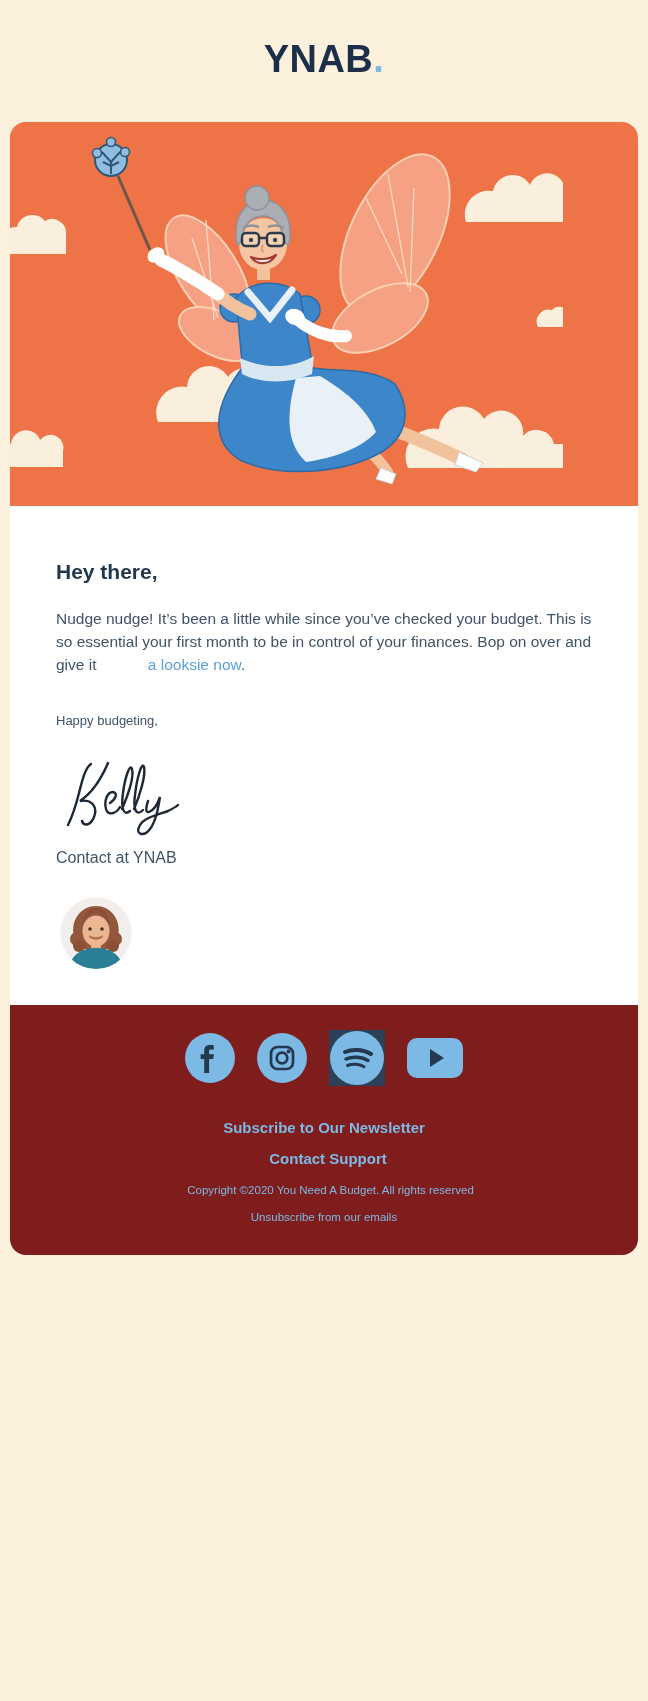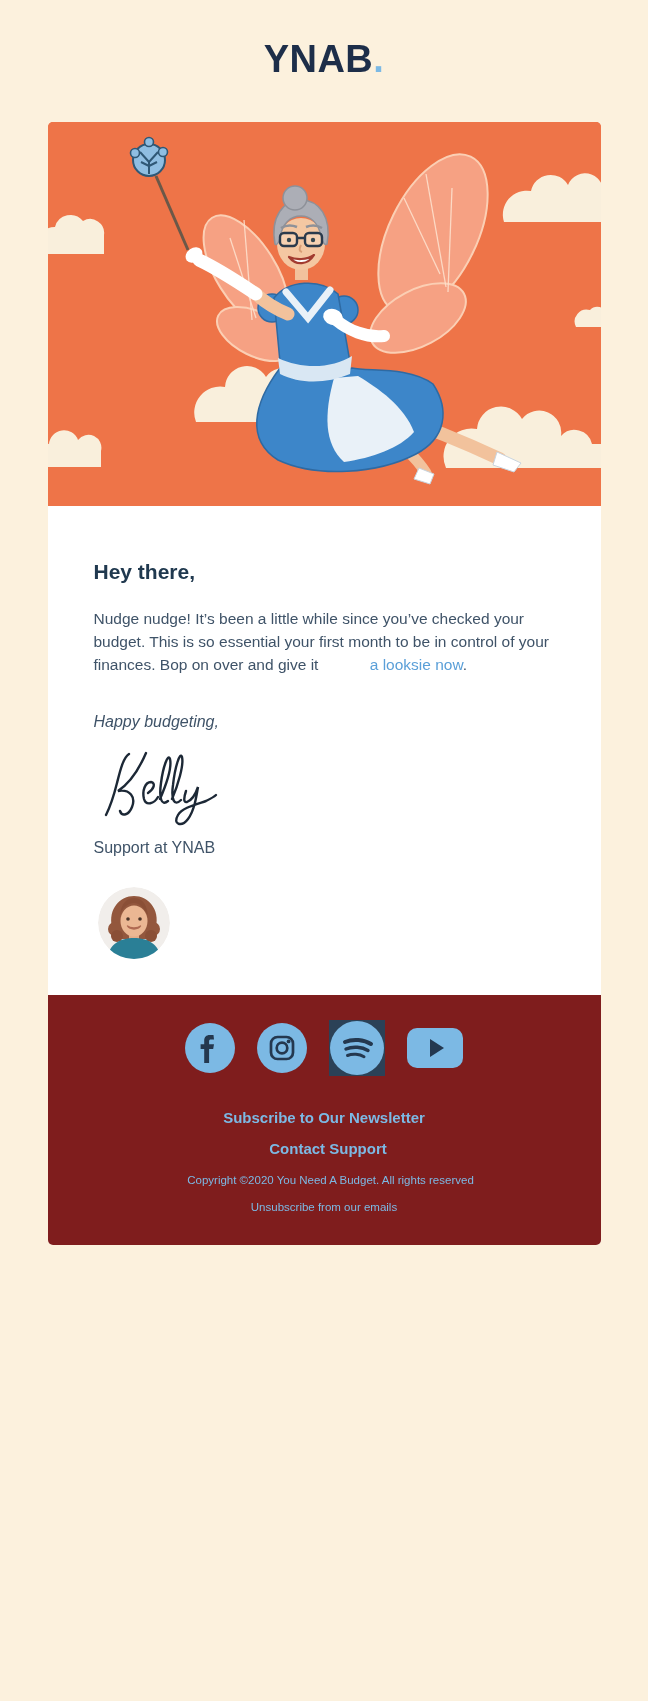--- a/index.html
+++ b/index.html
@@ -15,24 +15,24 @@
     padding-top:36px;
     text-align:center;
     font-size:38px;
     line-height:46px;
     font-weight:800;
     letter-spacing:0.5px;
     color:#1D2E49;
   }
   .logo .dot { color:#7CB9E4; }
   .card {
-    width:553px;
+    width:628px;
     margin:40px auto 0;
     background:#FFFFFF;
-    border-radius:5px;
+    border-radius:16px;
     overflow:hidden;
   }
   .hero { height:384px; background:#EE7448; font-size:0; }
   .hero svg { display:block; }
   .content { padding:54px 46px 36px; }
   .heading {
     font-size:21px;
     font-weight:bold;
     color:#20394F;
     margin-bottom:23px;
@@ -43,24 +43,23 @@
     color:#3F5368;
     margin-bottom:37px;
   }
   .body-text a, .looksie-link {
     color:#5A9FD8;
     text-decoration:none;
     cursor:pointer;
     margin-left:47px;
   }
   .closing {
-    font-size:16px;
+    font-size:13px;
     color:#3F5368;
-    margin-bottom:18px;
-    font-style:italic;
+    margin-bottom:31px;
   }
   .signature { display:block; margin-left:8px; }
   .signer-title {
     font-size:16px;
     color:#3F5368;
     margin-top:10px;
     margin-bottom:30px;
   }
   .avatar {
     width:72px;
@@ -207,21 +206,21 @@
       <g stroke="#1C2836" stroke-width="2.4" fill="none" stroke-linecap="round">
         <path d="M27,5 C21,9 18,22 15,34 C12,46 8,58 4,66"></path>
         <path d="M44,4 C38,18 28,34 16,42 C28,40 34,48 30,58 C27,66 20,68 18,62"></path>
         <path d="M46,44 C52,40 54,34 49,33 C43,33 40,42 42,50 C44,57 52,55 56,48"></path>
         <path d="M58,50 C64,36 70,18 68,10 C66,4 61,18 59,34 C57,48 59,58 66,52"></path>
         <path d="M70,50 C76,36 82,16 80,8 C78,2 73,18 71,36 C69,50 72,58 79,51"></path>
         <path d="M84,42 C82,48 81,54 85,53 C90,51 94,44 96,38 C94,50 92,62 86,70 C80,78 70,76 76,66 C80,59 92,56 104,52 C108,50 112,48 114,46"></path>
       </g>
     </svg>
 
-    <div class="signer-title">Support at YNAB</div>
+    <div class="signer-title">Contact at YNAB</div>
 
     <div class="avatar">
       <svg width="72" height="72" viewBox="0 0 72 72">
         <circle cx="36" cy="36" r="36" fill="#F1EEEB"></circle>
         <path d="M14,40 C10,22 22,9 36,9 C50,9 62,22 58,40 C61,50 56,56 51,52 L21,52 C16,56 11,50 14,40 Z" fill="#93573D"></path>
         <circle cx="17" cy="42" r="7" fill="#93573D"></circle>
         <circle cx="55" cy="42" r="7" fill="#93573D"></circle>
         <circle cx="19" cy="49" r="6" fill="#8A4F36"></circle>
         <circle cx="53" cy="49" r="6" fill="#8A4F36"></circle>
         <rect x="31" y="44" width="10" height="10" fill="#E3AD89"></rect>

